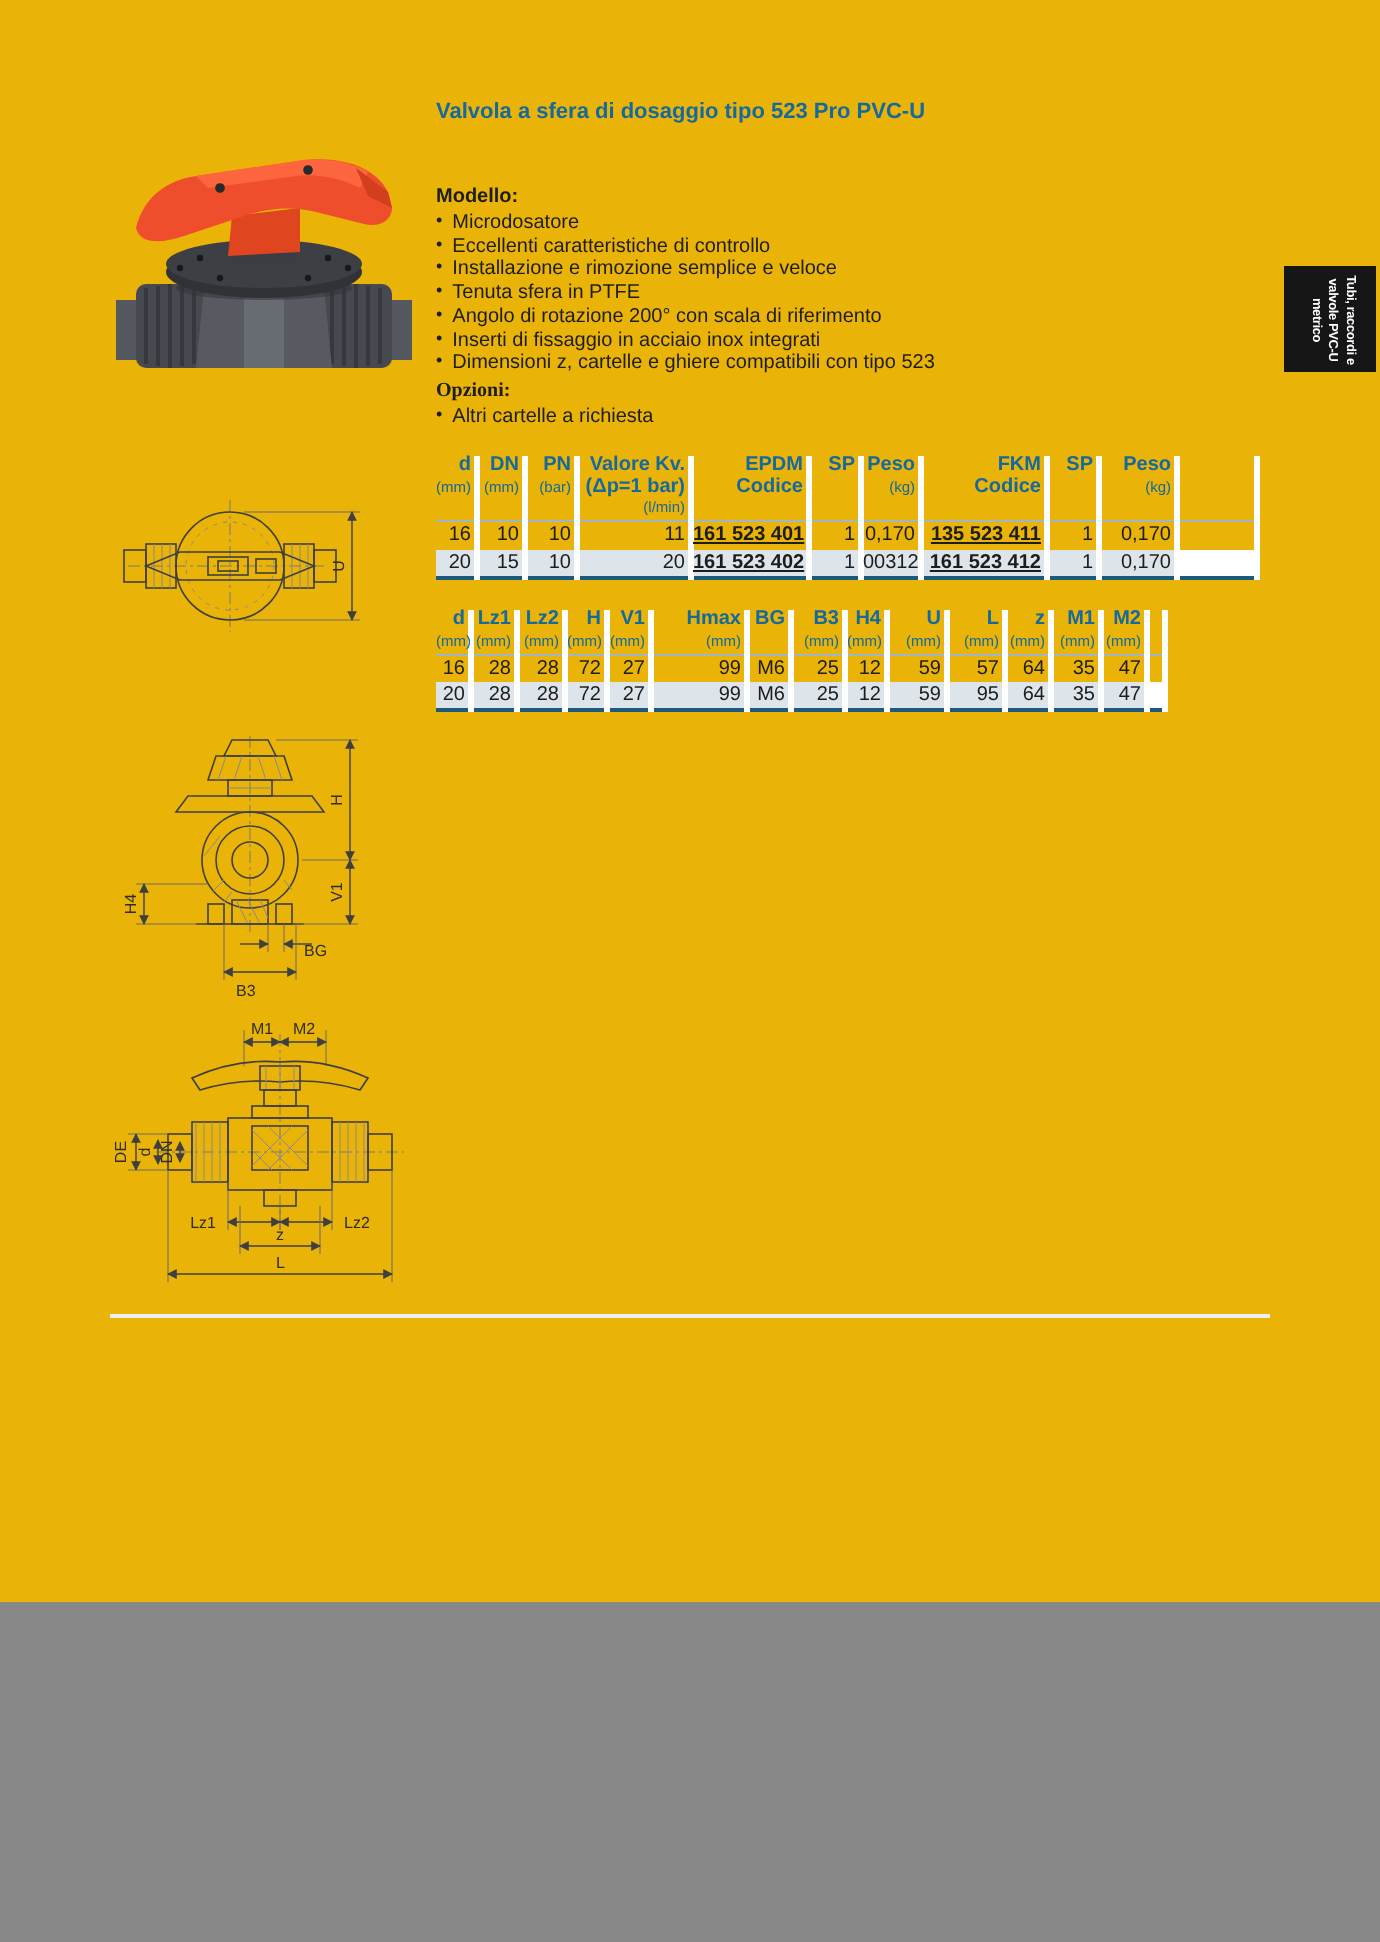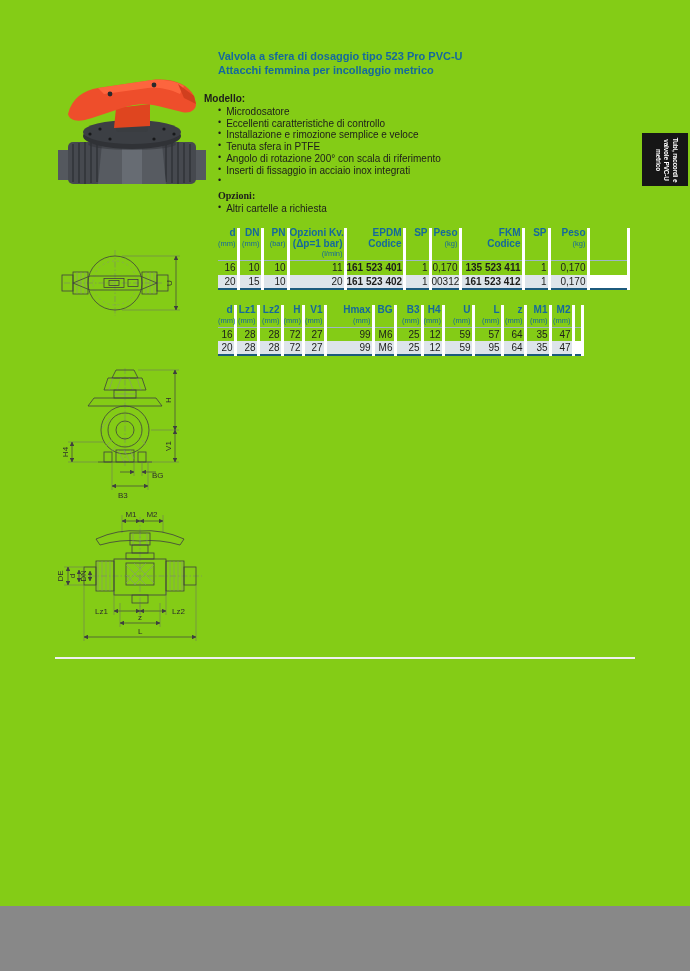--- a/index.html
+++ b/index.html
@@ -1,16 +1,16 @@
 <!DOCTYPE html>
 <html><head>
 <meta charset="utf-8">
 <style>
   html,body{margin:0;padding:0;background:#888;}
-  #page{position:relative;width:690px;height:906px;background:#84cc16;margin:0 auto;overflow:hidden;
+  #page{position:relative;width:690px;height:801px;background:#eab308;margin:0 auto;overflow:hidden;
         font-family:"Liberation Sans","DejaVu Sans",sans-serif;color:#1d1d1b;}
   .abs{position:absolute;}
 
   
   .title{left:218px;top:50px;width:400px;font-size:11px;font-weight:bold;line-height:13.5px;color:#15699c;}
   .sec-label{font-size:10px;font-weight:bold;color:#1d1d1b;}
   .bullets{width:410px;}
   .bullet-row{display:flex;gap:5px;font-size:10px;line-height:11.7px;color:#1d1d1b;}
   .blt{font-size:9px;line-height:11.7px;position:relative;top:-1px;}
 
@@ -22,21 +22,21 @@
             letter-spacing:-0.2px;white-space:nowrap;}
 
   
   .gf-table{border-collapse:collapse;table-layout:fixed;border-bottom:2px solid #1c5a7d;}
   .gf-table th{font-weight:bold;color:#15699c;text-align:right;vertical-align:top;font-size:10px;
                line-height:10.5px;padding:0 1px 2px 0;border-right:3px solid #fff;
                border-bottom:1px solid #9fb6c6;box-sizing:border-box;white-space:nowrap;}
   .gf-table th .hu{font-weight:normal;font-size:7.5px;line-height:9px;}
   .gf-table td{text-align:right;font-size:10px;line-height:13px;height:14px;padding:0 1px 0 0;
                border-right:3px solid #fff;box-sizing:border-box;color:#1d1d1b;white-space:nowrap;}
-  .gf-table td.b{font-weight:bold;}
+  .gf-table td.b{font-weight:bold;text-decoration:underline;}
   .gf-table tr.shade td{background:#dde4ea;}
   .gf-table tr.shade td.f{background:#fff;}
 
   
   .draw{stroke:#3f3f3f;fill:none;stroke-width:0.8;}
   .dim-line{stroke:#3f3f3f;stroke-width:0.7;fill:none;}
   .ext{stroke:#6a6a6a;stroke-width:0.5;fill:none;}
   .cline{stroke:#7a7a7a;stroke-width:0.5;fill:none;stroke-dasharray:6 2 1.5 2;}
   .hatch{stroke:#8a8a8a;stroke-width:0.5;fill:none;}
   .dim{font-family:"Liberation Sans","DejaVu Sans",sans-serif;font-size:8px;fill:#2d2d2d;}
@@ -90,24 +90,23 @@
     <path d="M10,62 C14,46 26,38 40,36 L94,28 C114,26 130,32 136,44 L138,52 C138,58 132,62 124,60
              L100,54 C88,51 76,52 64,56 L34,66 C22,70 12,70 10,62 Z" fill="#ee4e2b"></path>
     <path d="M40,36 L94,28 C106,27 118,29 126,34 L122,42 C110,36 98,35 90,36 L46,42 Z" fill="#ff6a42" opacity="0.85"></path>
     <path d="M120,32 L136,44 L138,52 L126,46 Z" fill="#d13f1e"></path>
     <circle cx="52" cy="42" r="2.4" fill="#27292c"></circle>
       <circle cx="96" cy="33" r="2.4" fill="#27292c"></circle>
   </svg>
 
   <div class="abs title">
     <div>Valvola a sfera di dosaggio tipo 523 Pro PVC-U</div>
-    <div>Attacchi femmina per incollaggio metrico</div>
   </div>
 
-  <div class="abs sec-label" style="left:204px;top:93px;">Modello:</div>
+  <div class="abs sec-label" style="left:218px;top:93px;">Modello:</div>
   <div class="abs bullets" style="left:218px;top:106px;">
       <div class="bullet-row">
         <span class="blt">•</span>
         <span>Microdosatore</span>
       </div>
       <div class="bullet-row">
         <span class="blt">•</span>
         <span>Eccellenti caratteristiche di controllo</span>
       </div>
       <div class="bullet-row">
@@ -121,20 +120,21 @@
       <div class="bullet-row">
         <span class="blt">•</span>
         <span>Angolo di rotazione 200° con scala di riferimento</span>
       </div>
       <div class="bullet-row">
         <span class="blt">•</span>
         <span>Inserti di fissaggio in acciaio inox integrati</span>
       </div>
       <div class="bullet-row">
         <span class="blt">•</span>
+        <span>Dimensioni z, cartelle e ghiere compatibili con tipo 523</span>
       </div>
     </div>
 
   <div class="abs sec-label" style="left:218px;top:190px;font-family:Liberation Serif, serif;">Opzioni:</div>
   <div class="abs bullets" style="left:218px;top:203px;">
       <div class="bullet-row">
         <span class="blt">•</span>
         <span>Altri cartelle a richiesta</span>
       </div>
     </div>
@@ -169,21 +169,21 @@
           </th>
           <th>
             <div>DN</div>
             <div class="hu">(mm)</div>
           </th>
           <th>
             <div>PN</div>
             <div class="hu">(bar)</div>
           </th>
           <th>
-            <div>Opzioni Kv.</div>
+            <div>Valore Kv.</div>
             <div>(Δp=1 bar)</div>
             <div class="hu">(l/min)</div>
           </th>
           <th>
             <div>EPDM</div>
             <div>Codice</div>
           </th>
           <th>
             <div>SP</div>
           </th>

